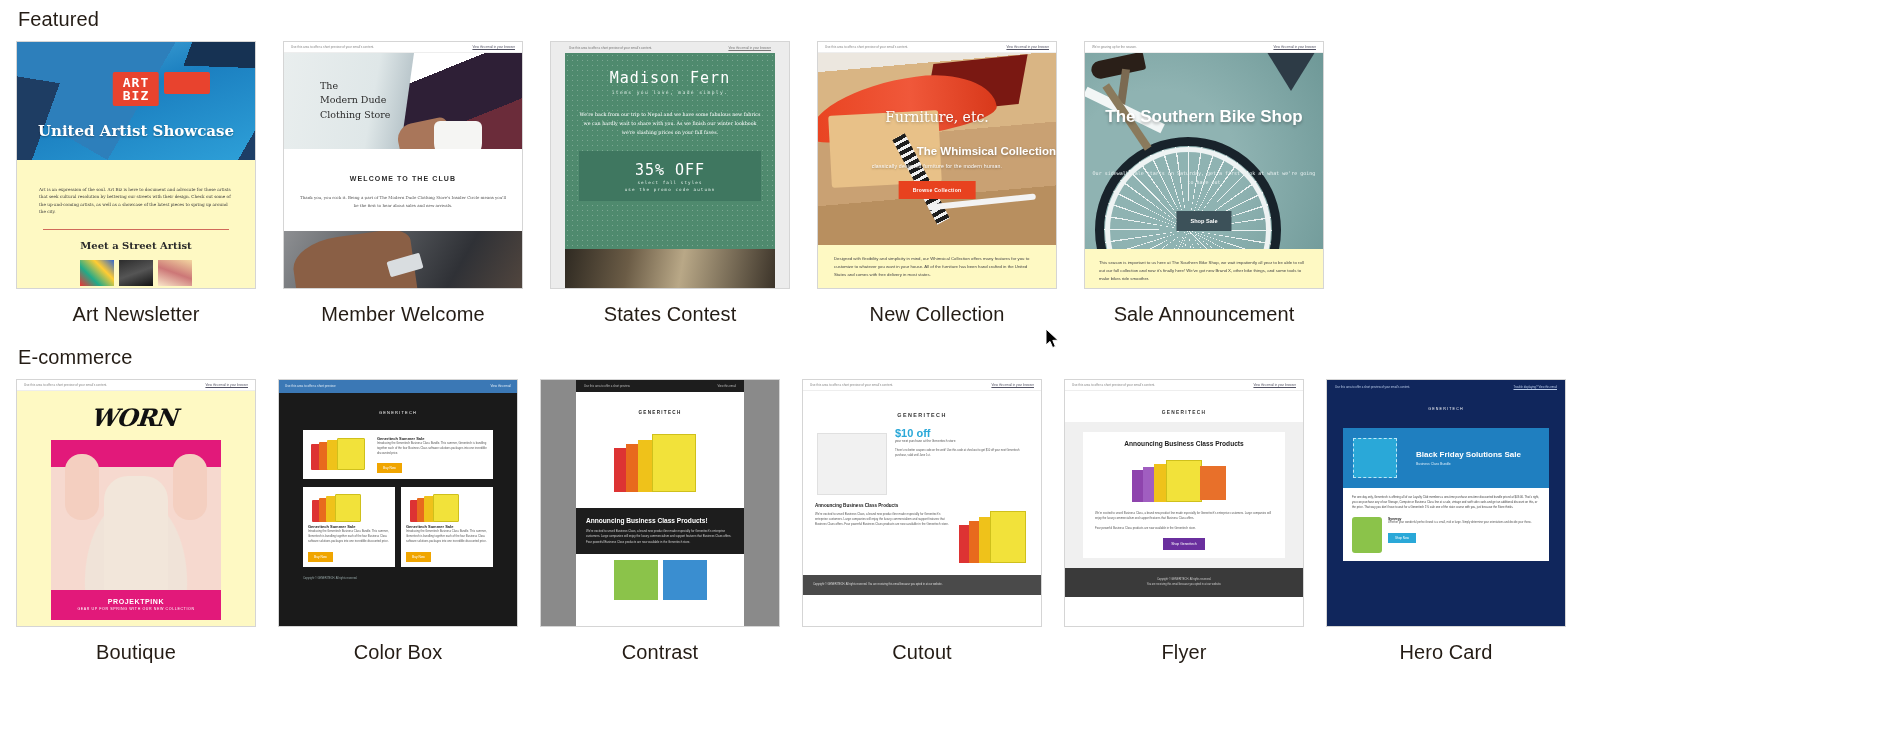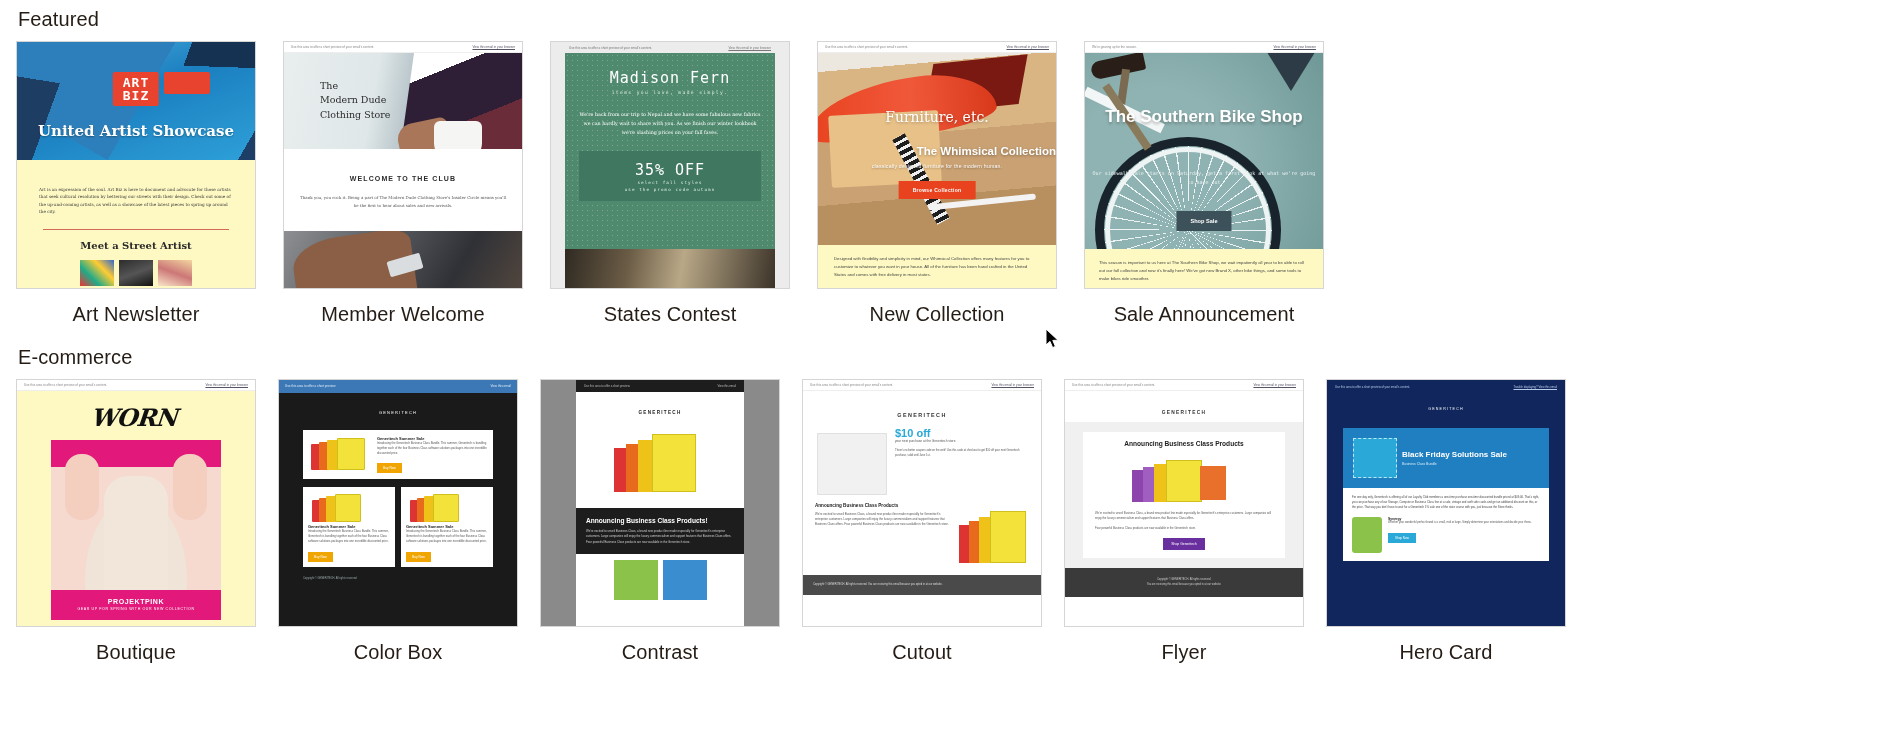--- a/index.html
+++ b/index.html
@@ -560,21 +560,21 @@
           <div class="hc-wrap">
             <div style="display:flex;justify-content:space-between;padding:5px 8px;color:#b9cbe8;font-size:2.8px">
               <span>Use this area to offer a short preview of your email's content.</span>
               <span style="text-decoration:underline">Trouble displaying? View this email</span>
             </div>
             <div style="text-align:center;padding:2px 0 0">
               <span style="color:#fff;font-size:3.6px;letter-spacing:1.2px">GENERITECH</span>
             </div>
             <div class="hc-card">
               <div class="hc-hero">
-                <div style="display:flex;gap:5px;align-items:center">
+                <div style="display:flex;gap:19px;align-items:center">
                   <div style="width:44px;height:40px;background:#2aa8d8;border:1px dashed #bfe6f7;flex:none"></div>
                   <div>
                     <div class="hc-h">Black Friday Solutions Sale</div>
                     <div class="hc-s">Business Class Bundle</div>
                   </div>
                 </div>
               </div>
               <div class="hc-body">For one day only, Generitech is offering all of our Loyalty Club members a one-time purchase one-time discounted bundle priced at $49.00. That's right, you can purchase any of our Storage, Compute or Business Class line at a sale, vintage and swift side cards and get an additional discount on this, or the price. That way you don't have to wait for a Generitech 1% sale one of the state course with you, just because the Store thinks.</div>
               <div style="display:flex;gap:6px;padding:0 9px 8px;align-items:flex-start">
                 <div style="width:30px;height:36px;background:#8bc34a;border-radius:3px;flex:none"></div>

